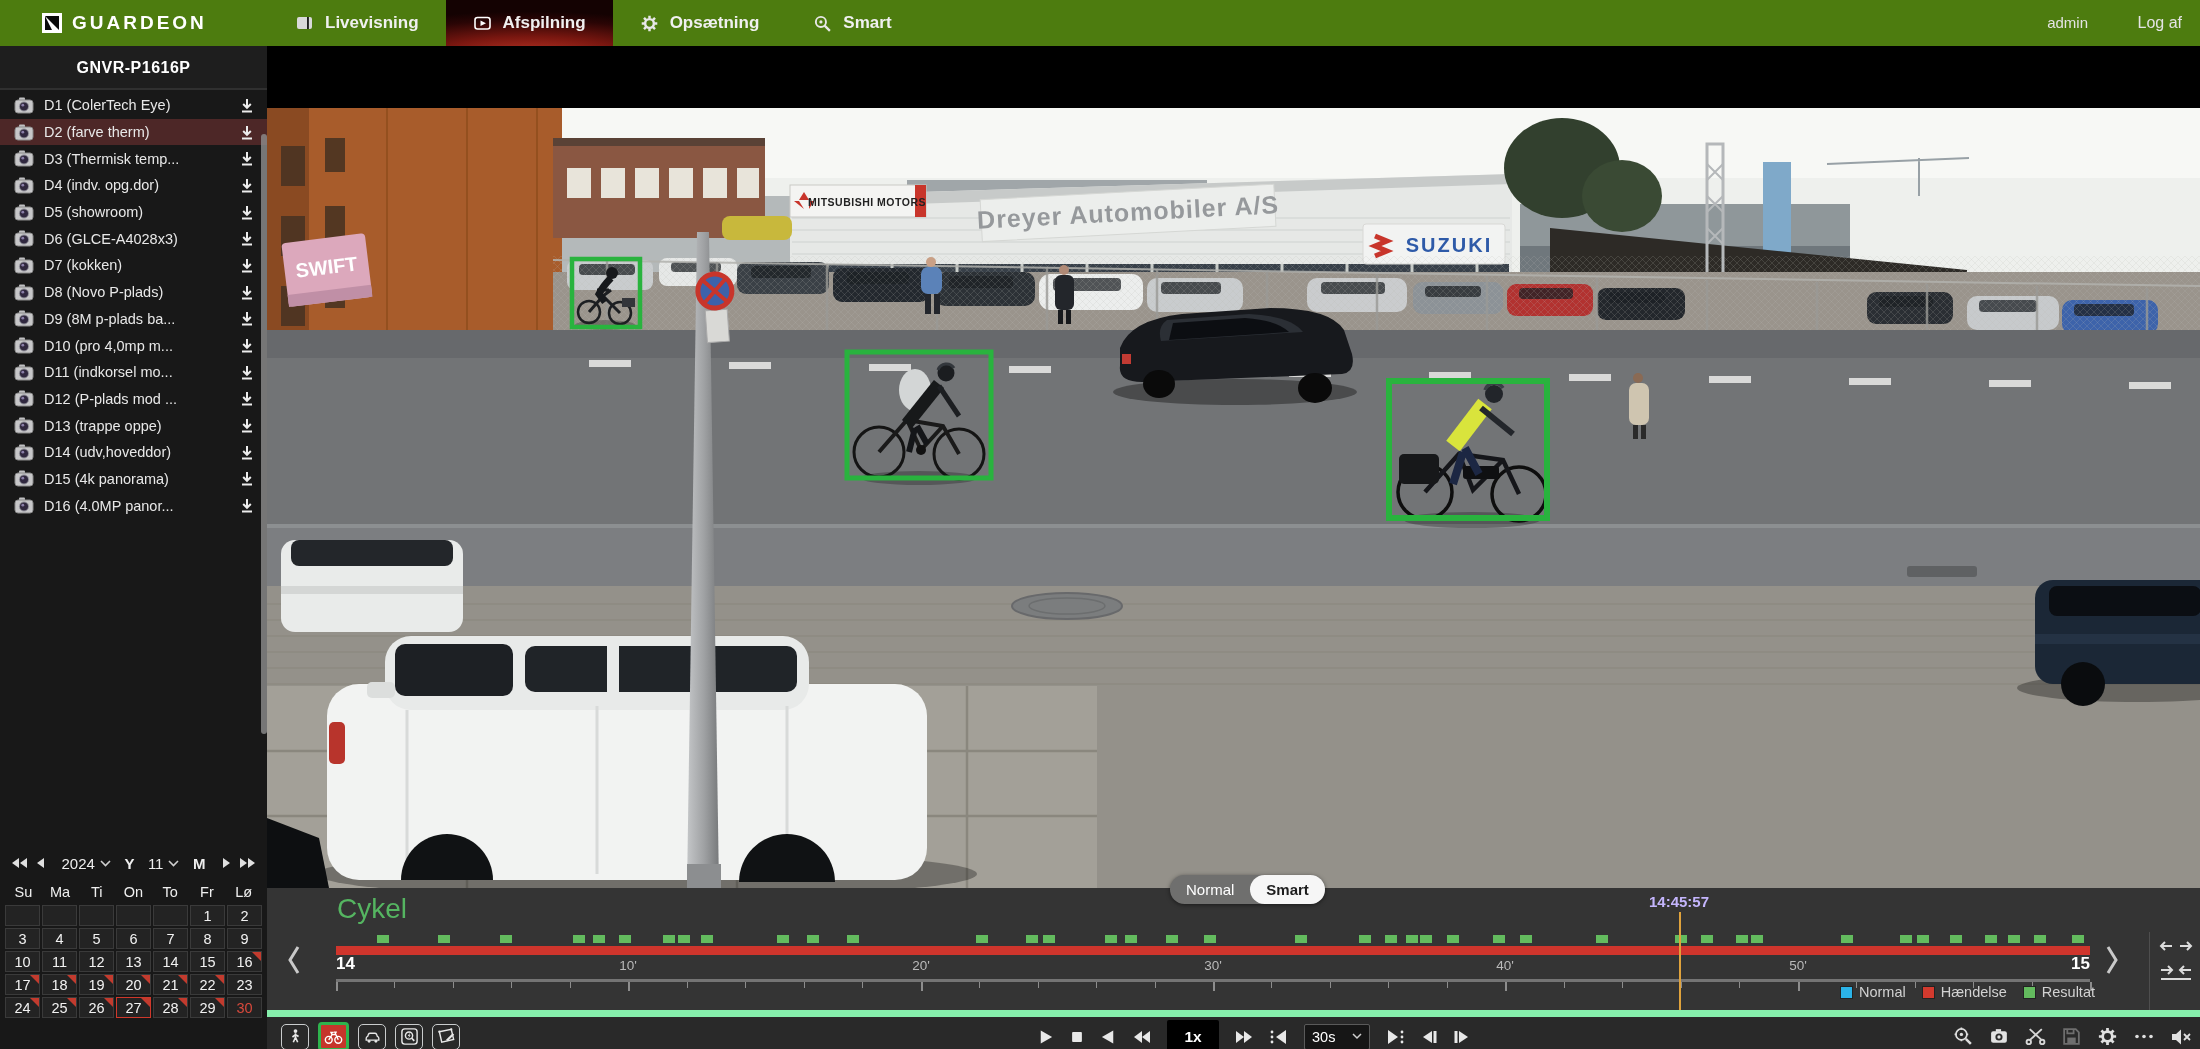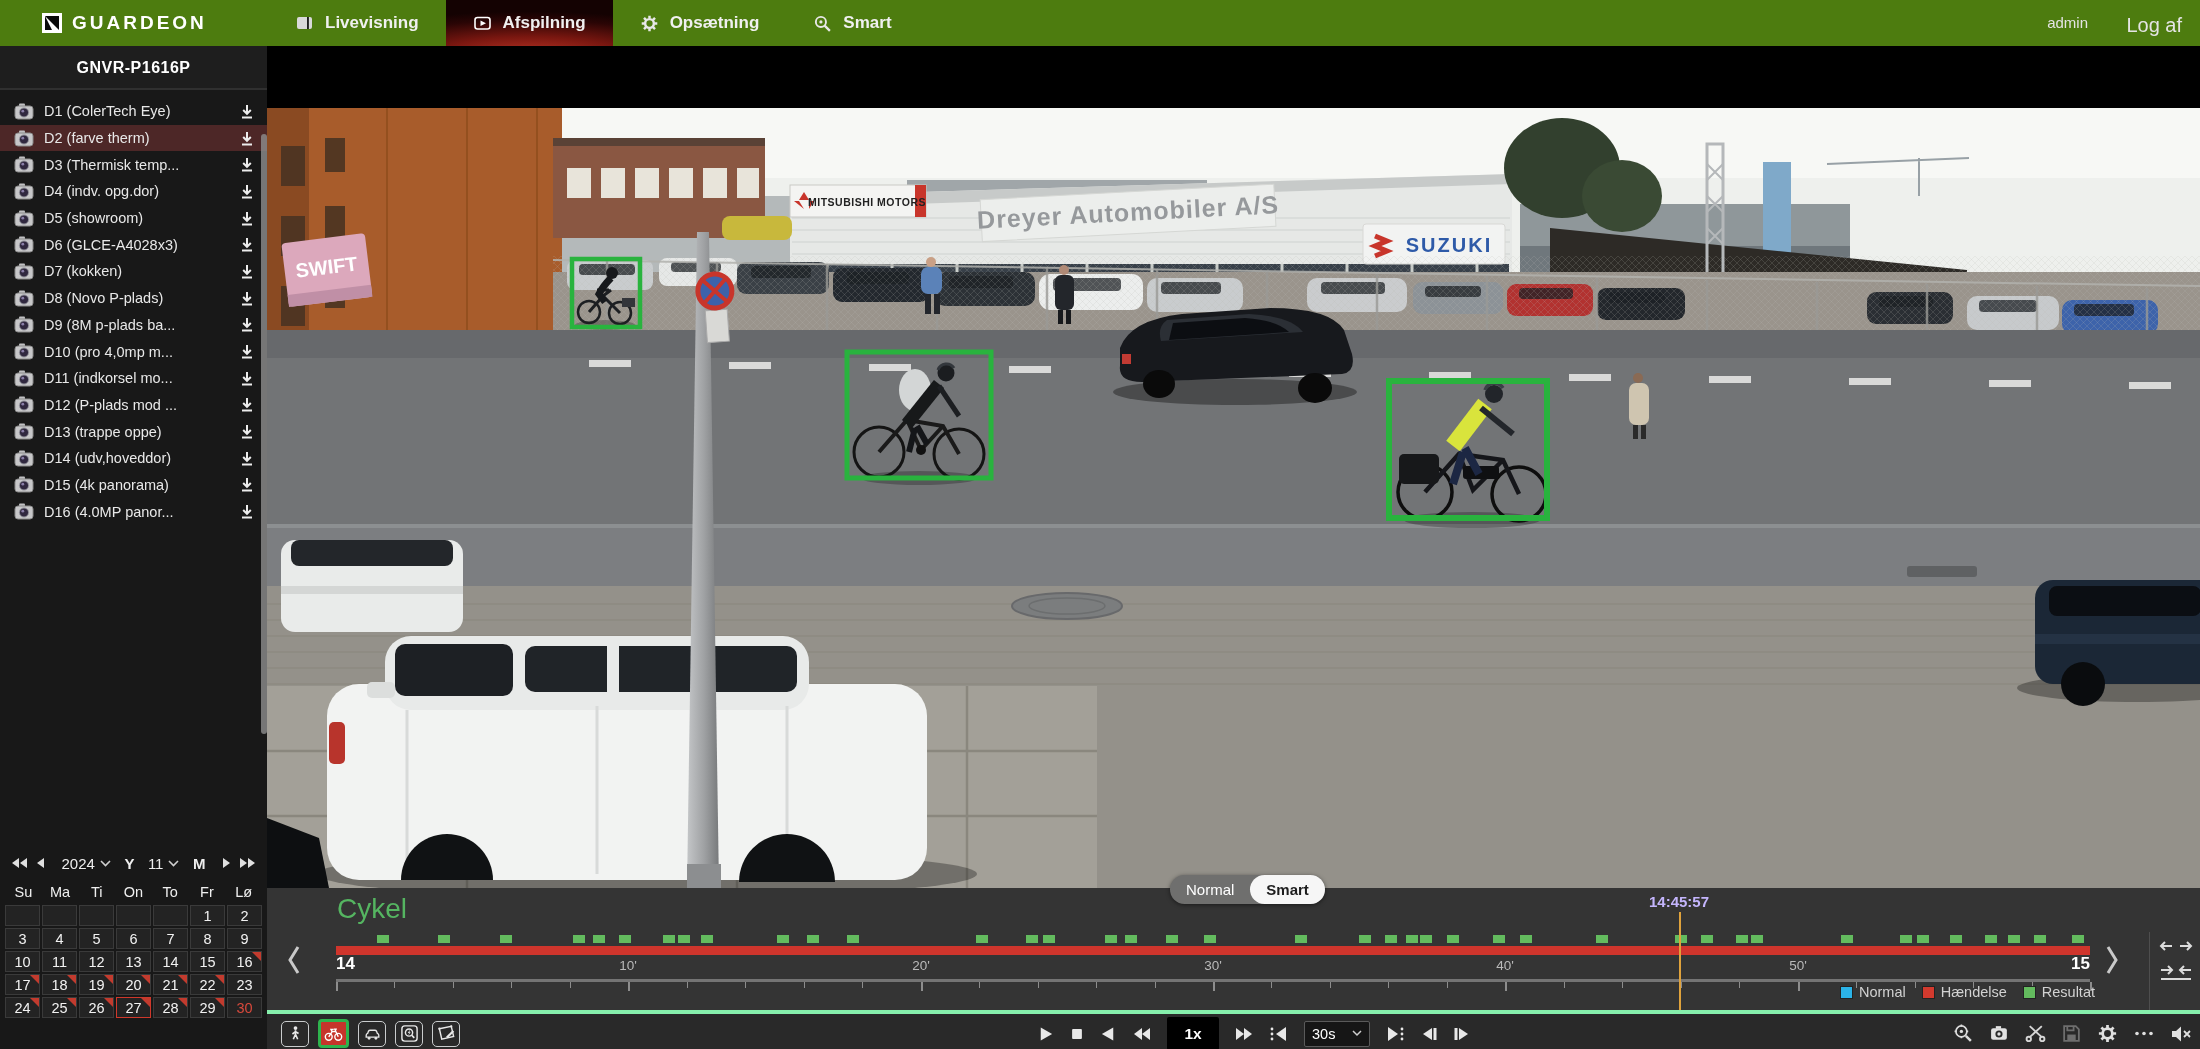--- a/index.html
+++ b/index.html
@@ -7,26 +7,26 @@
 .app { position:relative; width:2200px; height:1049px; background:#050505; overflow:hidden; color:#e8e8e8; }
 
 
 .topbar { position:absolute; left:0; top:0; width:2200px; height:46px; background:#4d7c0f; z-index:30; }
 .brand { position:absolute; left:40px; top:0; height:46px; display:flex; align-items:center; gap:8px; cursor:pointer; }
 .brand-text { font-size:19px; font-weight:bold; letter-spacing:3px; color:#fff; }
 .mainnav { position:absolute; left:268px; top:0; height:46px; display:flex; }
 .tab { display:flex; align-items:center; gap:11px; padding:17px 27px; height:46px; font-size:17px; font-weight:600; color:#f0f0f0; cursor:pointer; }
 .tab.active { background:radial-gradient(130% 95% at 50% 120%, #b93425 0%, #7a1710 42%, #2a0505 80%, #140202 100%); }
 .userarea-name { position:absolute; right:112px; top:14px; font-size:15px; color:#e4e4e4; cursor:pointer; }
-.userarea-logout { position:absolute; right:18px; top:14px; font-size:20px; color:#e4e4e4; cursor:pointer; }
+.userarea-logout { position:absolute; right:18px; top:14px; font-size:16px; color:#e4e4e4; cursor:pointer; }
 
 
 .sidebar { position:absolute; left:0; top:46px; width:267px; height:1003px; background:#181818; z-index:20; }
 .devhead { height:44px; line-height:44px; text-align:center; font-size:16px; font-weight:bold; letter-spacing:.5px; background:#1e1e1e; border-bottom:2px solid #303030; color:#fff; }
-.cam-list { padding-top:8px; }
+.cam-list { padding-top:2px; }
 .cam-row { display:flex; align-items:center; height:26.7px; padding:0 12px 0 14px; gap:10px; font-size:14.5px; color:#e8e8e8; cursor:pointer; }
 .cam-row.selected { background:#4d2727; }
 .cam-label { white-space:nowrap; overflow:hidden; }
 .dl-btn { margin-left:auto; display:flex; align-items:center; cursor:pointer; }
 .sb-scroll { position:absolute; right:0; top:88px; width:6px; height:600px; background:#8f8f8f; border-radius:3px; opacity:.8; }
 
 
 .cal { position:absolute; left:0; top:803px; width:267px; }
 .cal-head { display:flex; align-items:center; height:28px; padding:0 8px; font-size:15px; color:#eee; }
 .cal-head .nav { display:flex; align-items:center; cursor:pointer; padding:0 3px; }
@@ -66,21 +66,21 @@
 .tl-prev, .tl-next { position:absolute; top:52px; width:30px; height:40px; display:flex; align-items:center; justify-content:center; cursor:pointer; }
 .tl-prev { left:12px; } .tl-next { left:1830px; }
 .legend { position:absolute; right:105px; top:96px; display:flex; gap:16px; align-items:center; font-size:14.5px; color:#d2d2d2; }
 .leg-item { display:flex; align-items:center; gap:6px; }
 .leg-sw { width:13px; height:13px; display:inline-block; border:1px solid #222; }
 .tl-div { position:absolute; left:1882px; top:44px; height:78px; border-left:1px solid #4e4e4e; }
 .tl-zoomout { position:absolute; left:1892px; top:50px; cursor:pointer; }
 .tl-zoomin { position:absolute; left:1892px; top:76px; cursor:pointer; }
 
 
-.toolbar { position:absolute; left:267px; top:1010px; width:1933px; height:39px; background:#292929; border-top:4px solid #86efac; overflow:hidden; }
+.toolbar { position:absolute; left:267px; top:1010px; width:1933px; height:39px; background:#292929; border-top:7px solid #86efac; overflow:hidden; }
 .filters { position:absolute; left:14px; top:0; height:39px; display:flex; align-items:center; gap:9px; }
 .filter-btn { width:28px; height:26px; border:1.5px solid #c9cccd; border-radius:5px; display:flex; align-items:center; justify-content:center; background:transparent; cursor:pointer; }
 .filter-btn.active { width:31px; height:29px; background:#c6352b; border:3px solid #2eb44d; border-radius:4px; }
 .playback { position:absolute; left:770px; top:0; height:39px; display:flex; align-items:center; gap:15px; }
 .pb-btn { display:flex; align-items:center; justify-content:center; cursor:pointer; }
 .speed-box { width:52px; height:33px; background:#000; color:#fff; font-size:15.5px; font-weight:bold; display:flex; align-items:center; justify-content:center; border-radius:2px; }
 .sel-box { width:66px; height:26px; background:#161616; border:1px solid #5a5a5a; color:#fff; font-size:14.5px; display:flex; align-items:center; justify-content:space-between; padding:0 7px; cursor:pointer; border-radius:2px; }
 .right-tools { position:absolute; left:1686px; top:0; height:39px; display:flex; align-items:center; gap:15px; }
 .rt-btn { display:flex; align-items:center; cursor:pointer; }
 </style>

